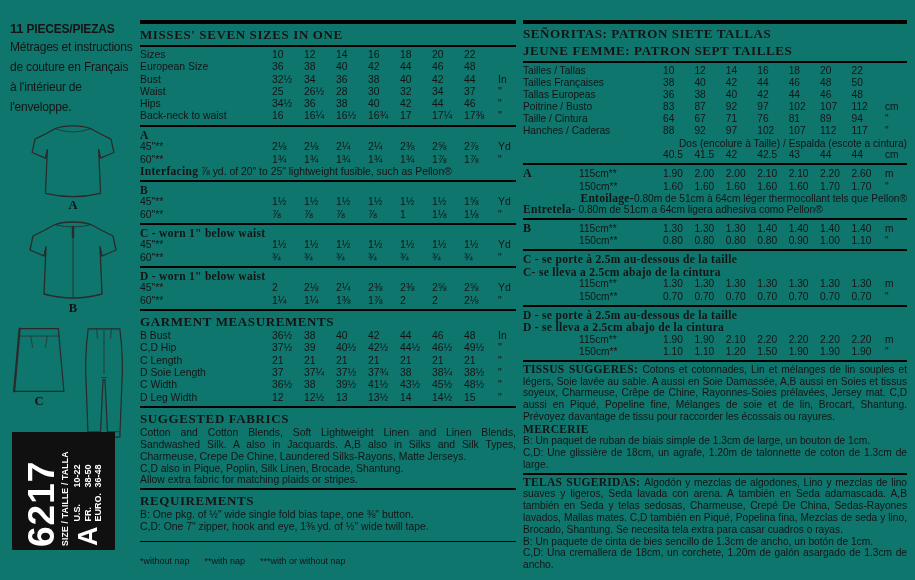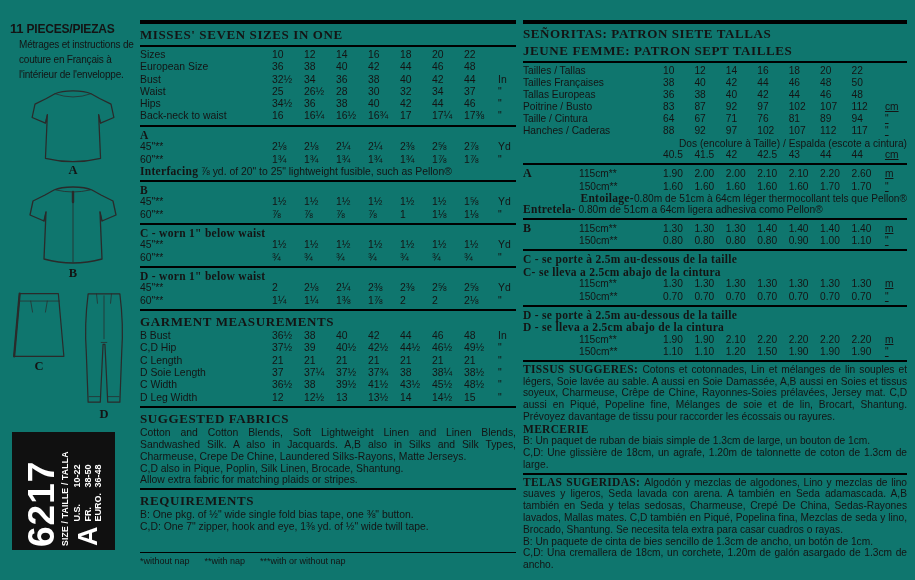--- a/index.html
+++ b/index.html
@@ -39,40 +39,40 @@
   .pline { font-size: 10.4px; line-height: 11.9px; text-align: justify; }
 
   
   .col.mid {
     position: absolute; left: 140px; top: 20px; width: 376px; height: 546px;
     display: flex; flex-direction: column;
   }
   .mid .tl { width: 132px; flex: none; }
   .mid .footnote {
     margin-top: auto; border-top: 1px solid #000;
-    padding-top: 3px; font-size: 9px; white-space: pre;
+    padding-top: 14px; font-size: 9px; white-space: pre;
   }
 
   
   .col.fr {
     position: absolute; left: 523px; top: 20px; width: 384px; height: 548px;
     display: flex; flex-direction: column;
   }
   .fr .trow { font-size: 10.2px; line-height: 12.1px; }
   .fr .trow > .tl:first-child { width: 140px; flex: none; }
   .fr .th { width: 56px; flex: none; font-family: "Liberation Serif", serif; font-weight: bold; font-size: 12px; }
   .fr .th + .tl { width: 84px; flex: none; }
   .fr .pline { font-size: 10.2px; line-height: 11.8px; }
-  .fr .tu { width: 24px; text-decoration: underline; }
+  .fr .tu { width: 24px; }
 
   
   .col-left { position: absolute; left: 10px; top: 22px; width: 126px; }
   .pieces-title { font-weight: bold; font-size: 12px; line-height: 14px; letter-spacing: -0.2px; }
   .pieces-num { font-size: 13px; }
-  .pieces-note { font-size: 10px; line-height: 15px; margin-top: 1px; letter-spacing: -0.2px; margin-left: 9px; }
+  .pieces-note { font-size: 12px; line-height: 20px; margin-top: 1px; letter-spacing: -0.2px; }
   .fig { display: flex; flex-direction: column; align-items: center; margin-top: 6px; }
   .fig-label { font-family: "Liberation Serif", serif; font-weight: bold; font-size: 12.5px; line-height: 13px; }
   .fig-row { display: flex; align-items: flex-start; gap: 8px; margin-top: 4px; }
   .fig svg { display: block; }
   .ln { fill: none; stroke: #2a2a2a; stroke-width: 1.3; stroke-linejoin: round; stroke-linecap: round; }
   .ln.thin { stroke-width: 0.8; }
   .ln.bold { stroke-width: 2.4; }
 
   
   .size-block {

